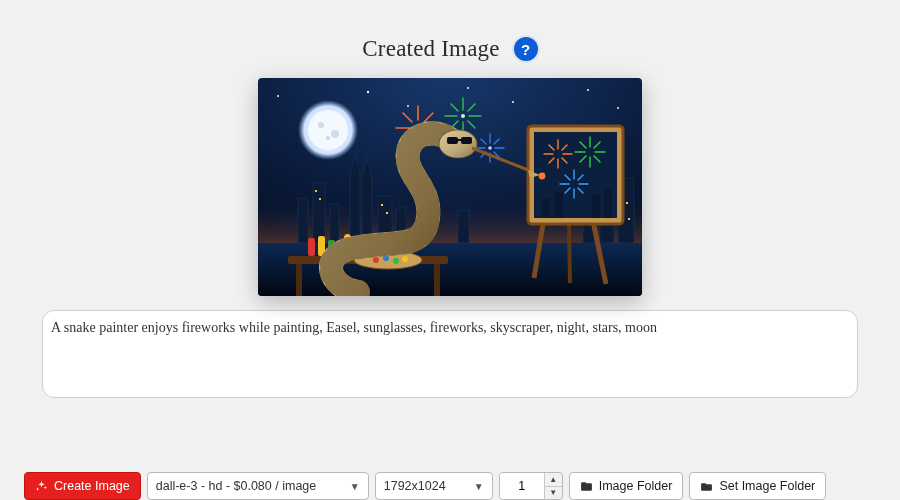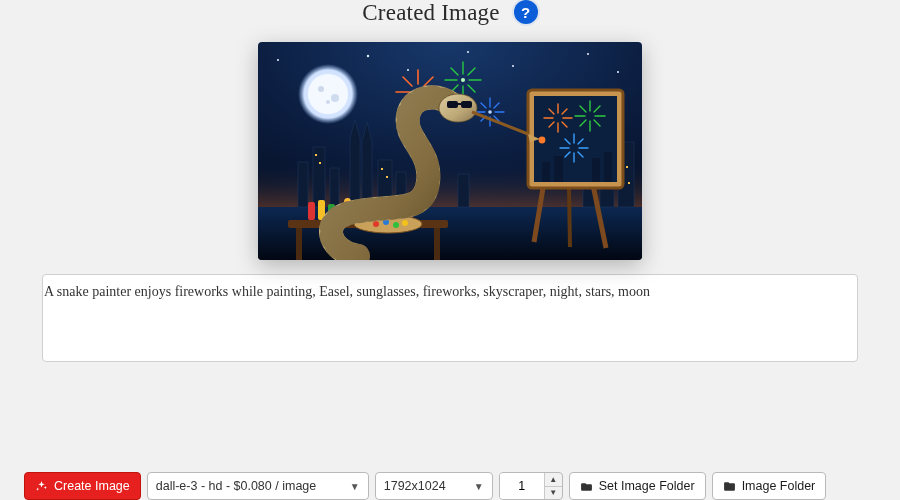--- a/index.html
+++ b/index.html
@@ -1,23 +1,23 @@
 <!DOCTYPE html>
 <html><head>
 <meta charset="utf-8">
 <style>
   html,body{margin:0;padding:0;width:900px;height:500px;font-family:Georgia,'Times New Roman',serif;background:#f1f1f1;color:#222;overflow:hidden}
   *{box-sizing:border-box}
   .page{width:900px;height:500px;position:relative;display:flex;flex-direction:column;align-items:center}
-  .heading-row{display:flex;gap:14px;}
+  .heading-row{display:flex;align-items:center;gap:14px;margin-top:36px}
   .page-title{font-size:23px;font-weight:400;letter-spacing:.2px;color:#2b2b2b}
   .help-badge{width:24px;height:24px;border-radius:50%;background:#0b5ed7;color:#fff;display:flex;align-items:center;justify-content:center;font-family:Arial,sans-serif;font-size:15px;font-weight:700;cursor:pointer;box-shadow:0 0 0 2px rgba(11,94,215,.08)}
   .image-frame{margin-top:16px;width:384px;height:218px;border-radius:4px;overflow:hidden;box-shadow:0 6px 22px rgba(0,0,0,.25);position:relative}
   .image-frame svg{display:block;width:100%;height:100%}
-  .prompt-box{margin-top:14px;width:816px;height:88px;background:#fff;border:1px solid #cfcfcf;border-radius:4px;padding:8px 1px;font-size:14px;font-family:Georgia,serif;color:#333;resize:none;outline:none;line-height:1.35}
+  .prompt-box{margin-top:14px;width:816px;height:88px;background:#fff;border:1px solid #cfcfcf;border-radius:12px;padding:8px 8px;font-size:14px;font-family:Georgia,serif;color:#333;resize:none;outline:none;line-height:1.35}
   .toolbar{position:absolute;left:0;right:0;bottom:0;padding:0 24px;display:flex;align-items:center;gap:6px;font-family:Arial,Helvetica,sans-serif}
   .btn{height:28px;border:1px solid #b9b9b9;border-radius:4px;background:#fff;color:#1c1c1c;font-size:12.5px;padding:0 10px;display:inline-flex;align-items:center;gap:6px;cursor:pointer;white-space:nowrap}
   .btn svg{width:13px;height:13px}
   .btn-primary{background:#e6201e;border-color:#c1140d;color:#fff}
   .btn-outline{border-color:#4b6bff;color:#1b2c7a}
   .select{height:28px;border:1px solid #b9b9b9;border-radius:4px;background:#fff;color:#333;font-size:12.5px;padding:12px 8px;display:inline-flex;align-items:center;justify-content:space-between;cursor:pointer}
   .select .caret{margin-left:10px;font-size:10px;color:#555}
   .select.model{width:222px}
   .select.size{width:118px}
   .spinner{display:inline-flex;height:28px;border:1px solid #b9b9b9;border-radius:4px;overflow:hidden}
@@ -268,27 +268,27 @@
     <div class="spinner">
       <input type="text" value="1" style="">
       <div class="arrows">
         <div class="ar">▲</div>
         <div class="ar">▼</div>
       </div>
     </div>
 
     <button class="btn">
       <svg viewBox="0 0 24 24">
+          <path fill="#333" d="M10 4H4a2 2 0 0 0-2 2v12a2 2 0 0 0 2 2h16a2 2 0 0 0 2-2V8a2 2 0 0 0-2-2h-8l-2-2z"></path>
+        </svg>
+      <span>Image Folder</span>
+    </button>
+
+    <button class="btn">
+      <svg viewBox="0 0 24 24">
           <path fill="#333" d="M20 8h-8l-2-2H4a2 2 0 0 0-2 2v10a2 2 0 0 0 2 2h16a2 2 0 0 0 2-2V10a2 2 0 0 0-2-2z"></path>
         </svg>
       <span>Set Image Folder</span>
     </button>
 
-    <button class="btn">
-      <svg viewBox="0 0 24 24">
-          <path fill="#333" d="M10 4H4a2 2 0 0 0-2 2v12a2 2 0 0 0 2 2h16a2 2 0 0 0 2-2V8a2 2 0 0 0-2-2h-8l-2-2z"></path>
-        </svg>
-      <span>Image Folder</span>
-    </button>
-
   </div>
 
 </div>
 
 </body></html>

